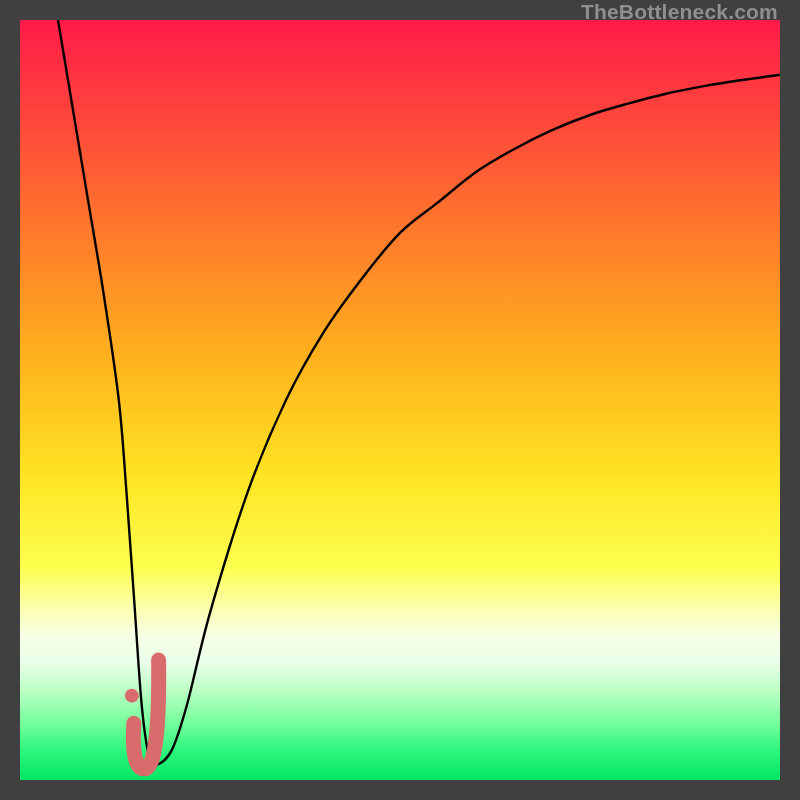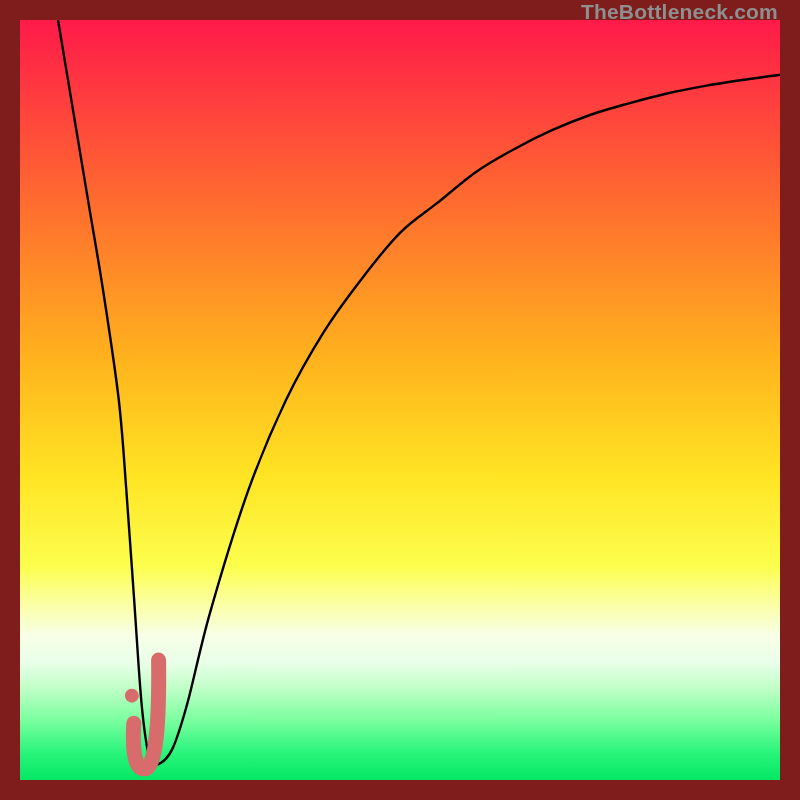--- a/index.html
+++ b/index.html
@@ -10,21 +10,21 @@
     background: #000;
     overflow: hidden;
     font-family: Arial, Helvetica, sans-serif;
   }
   .frame {
     position: absolute;
     left: 0;
     top: 0;
     width: 800px;
     height: 800px;
-    background: #7f1d1d;
+    background: #404040;
   }
   .plot {
     position: absolute;
     left: 20px;
     top: 20px;
     width: 760px;
     height: 760px;
     overflow: hidden;
   }
   .gradient {

